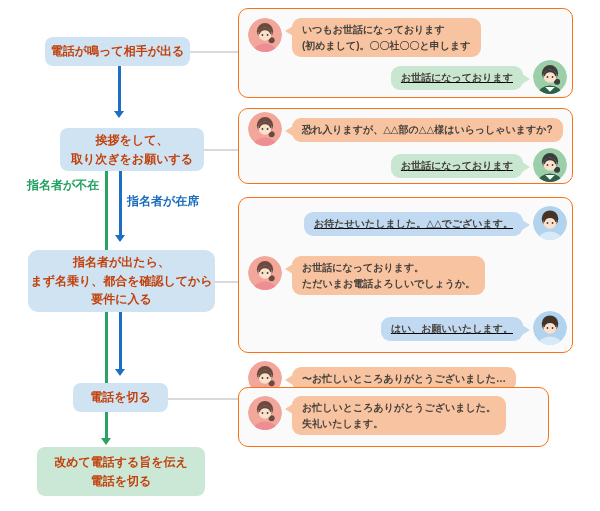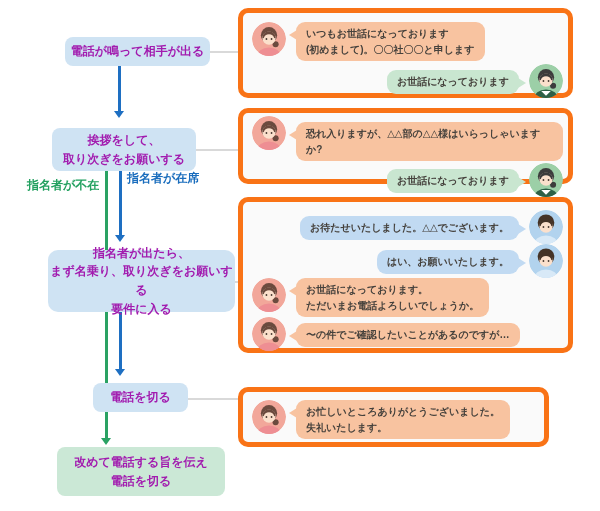--- a/index.html
+++ b/index.html
@@ -6,48 +6,48 @@
   #stage{
     position:relative;width:600px;height:511px;background:#ffffff;
     font-family:"Liberation Sans","DejaVu Sans",sans-serif;
     overflow:hidden;
   }
   
   .flow-box{
     position:absolute;z-index:2;
     display:flex;align-items:center;justify-content:center;
     background:#cfe3f3;border-radius:8px;
-    color:#a21caf;font-size:12px;font-weight:700;line-height:1.55;
-    text-align:center;white-space:pre-line;margin-left:20px;
+    color:#c2410c;font-size:12px;font-weight:700;line-height:1.55;
+    text-align:center;white-space:pre-line;
   }
   .flow-box.green{background:#cbe8d6;}
   .vline{position:absolute;z-index:0;width:2.5px;}
   .vline.blue{background:#1e6fc2;}
   .vline.green{background:#2aa263;}
   .hline{position:absolute;z-index:0;height:1.5px;background:#d9d9d9;}
   .arrowhead{
     position:absolute;z-index:1;width:0;height:0;
     border-left:5.5px solid transparent;border-right:5.5px solid transparent;
   }
   .arrowhead.blue{border-top:7px solid #1e6fc2;}
   .arrowhead.green{border-top:7px solid #2aa263;}
   .branch-label{
     position:absolute;z-index:2;font-size:12px;font-weight:700;white-space:nowrap;
   }
   .branch-label.green{color:#22a05f;}
   .branch-label.blue{color:#1a6dbd;}
   
   .panel{
     position:absolute;z-index:2;box-sizing:border-box;
-    background:#fafafa;border:5px solid #f97316;border-radius:10px;
+    background:#fafafa;border:1px solid #f97316;border-radius:10px;
     display:flex;flex-direction:column;gap:3px;
     padding:9px 5px 6px 9px;
   }
   .chat-row{display:flex;align-items:flex-start;}
-  .chat-row.right{justify-content:flex-end;}
+  .chat-row.right{justify-content:flex-end;text-decoration:underline;}
   .avatar{flex:0 0 auto;width:34px;height:34px;}
   .bubble{
     position:relative;max-width:262px;
     border-radius:9px;padding:4px 10px;
     font-size:10px;font-weight:600;line-height:1.55;color:#45413c;
     white-space:pre-line;
   }
   .chat-row.left  .bubble{margin-left:10px;}
   .chat-row.right .bubble{margin-right:10px;}
   .bubble.orange{background:#f8c3a0;}
@@ -90,28 +90,28 @@
   <div class="arrowhead green" style="left:100.5px;top:438px;"></div>
 
   <div class="vline blue" style="left:119px;top:171px;height:65px;"></div>
   <div class="arrowhead blue" style="left:114.5px;top:235px;"></div>
 
   <div class="vline blue" style="left:119px;top:312px;height:58px;"></div>
   <div class="arrowhead blue" style="left:114.5px;top:369px;"></div>
 
   <div class="flow-box" style="left:45px;top:37px;width:145px;height:29px;">電話が鳴って相手が出る</div>
 
-  <div class="flow-box" style="left:32px;top:128px;width:144px;height:43px;">挨拶をして、
+  <div class="flow-box" style="left:60px;top:128px;width:144px;height:43px;">挨拶をして、
 取り次ぎをお願いする</div>
 
   <div class="branch-label green" style="left:27px;top:177px;width:70px;text-align:right;">指名者が不在</div>
-  <div class="branch-label blue" style="left:127px;top:170px;">指名者が在席</div>
+  <div class="branch-label blue" style="left:127px;top:193px;">指名者が在席</div>
 
   <div class="flow-box" style="left:28px;top:250px;width:187px;height:62px;border-radius:10px;">指名者が出たら、
-まず名乗り、取り次ぎをお願いする
+まず名乗り、都合を確認してから
 要件に入る</div>
 
   <div class="flow-box" style="left:73px;top:383px;width:95px;height:29px;">電話を切る</div>
 
   <div class="flow-box green" style="left:37px;top:447px;width:168px;height:49px;">改めて電話する旨を伝え
 電話を切る</div>
 
   <div class="panel" style="left:238px;top:8px;width:335px;height:90px;">
     <div class="chat-row left">
       <span class="avatar">
@@ -182,37 +182,55 @@
           <circle cx="18" cy="17" r="7" fill="#fbe0cc"></circle>
           <path d="M11,16.8 a7,7 0 0 1 14,0 l-1.4,0.5 q-1.2,-4.2 -5.6,-4.2 q-4.4,0 -5.6,4.2 z" fill="#3c3c3c"></path>
           <circle cx="15.3" cy="18" r="0.95" fill="#463830"></circle>
           <circle cx="20.7" cy="18" r="0.95" fill="#463830"></circle>
         </g>
           </svg>
       </span>
     </div>
   </div>
 
-  <div class="panel" style="left:238px;top:197px;width:335px;height:156px;padding-top:8px;gap:0;">
+  <div class="panel" style="left:238px;top:197px;width:335px;height:156px;padding-top:8px;gap:16px;">
     <div class="chat-row right">
       <div class="bubble blue mt6">お待たせいたしました。△△でございます。</div>
       <span class="avatar">
         <svg width="34" height="34" viewBox="0 0 36 36">
             <g clip-path="url(#avclip)">
           <circle cx="18" cy="18" r="18" fill="#b2d3ee"></circle>
           <ellipse cx="18" cy="37" rx="13" ry="10" fill="#d8e9f7"></ellipse>
           <circle cx="18" cy="13.5" r="8.8" fill="#443327"></circle>
           <circle cx="18" cy="17" r="7" fill="#fbe0cc"></circle>
           <path d="M10.8,16.5 a7.2,7.2 0 0 1 14.4,0 l-1.4,0.6 q-1.2,-4.4 -5.8,-4.4 q-4.6,0 -5.8,4.4 z" fill="#443327"></path>
           <circle cx="15.3" cy="18" r="0.95" fill="#463830"></circle>
           <circle cx="20.7" cy="18" r="0.95" fill="#463830"></circle>
         </g>
           </svg>
       </span>
     </div>
+    <div class="chat-row left">
+      <span class="avatar">
+        <svg width="34" height="34" viewBox="0 0 36 36">
+            <g clip-path="url(#avclip)">
+          <circle cx="18" cy="18" r="18" fill="#f2a79a"></circle>
+          <ellipse cx="18" cy="37" rx="13" ry="10" fill="#ee8e93"></ellipse>
+          <circle cx="25" cy="23.5" r="3.2" fill="#6b4a3e"></circle>
+          <circle cx="18" cy="14" r="8.6" fill="#6b4a3e"></circle>
+          <circle cx="18" cy="17" r="7" fill="#fbe0cc"></circle>
+          <path d="M11,16.8 a7,7 0 0 1 14,0 l-1.4,0.5 q-1.2,-4.2 -5.6,-4.2 q-4.4,0 -5.6,4.2 z" fill="#6b4a3e"></path>
+          <circle cx="15.3" cy="18" r="0.95" fill="#463830"></circle>
+          <circle cx="20.7" cy="18" r="0.95" fill="#463830"></circle>
+        </g>
+          </svg>
+      </span>
+      <div class="bubble orange">お世話になっております。
+ただいまお電話よろしいでしょうか。</div>
+    </div>
     <div class="chat-row right">
       <div class="bubble blue mt6">はい、お願いいたします。</div>
       <span class="avatar">
         <svg width="34" height="34" viewBox="0 0 36 36">
             <g clip-path="url(#avclip)">
           <circle cx="18" cy="18" r="18" fill="#b2d3ee"></circle>
           <ellipse cx="18" cy="37" rx="13" ry="10" fill="#d8e9f7"></ellipse>
           <circle cx="18" cy="13.5" r="8.8" fill="#443327"></circle>
           <circle cx="18" cy="17" r="7" fill="#fbe0cc"></circle>
           <path d="M10.8,16.5 a7.2,7.2 0 0 1 14.4,0 l-1.4,0.6 q-1.2,-4.4 -5.8,-4.4 q-4.6,0 -5.8,4.4 z" fill="#443327"></path>
@@ -230,39 +248,21 @@
           <ellipse cx="18" cy="37" rx="13" ry="10" fill="#ee8e93"></ellipse>
           <circle cx="25" cy="23.5" r="3.2" fill="#6b4a3e"></circle>
           <circle cx="18" cy="14" r="8.6" fill="#6b4a3e"></circle>
           <circle cx="18" cy="17" r="7" fill="#fbe0cc"></circle>
           <path d="M11,16.8 a7,7 0 0 1 14,0 l-1.4,0.5 q-1.2,-4.2 -5.6,-4.2 q-4.4,0 -5.6,4.2 z" fill="#6b4a3e"></path>
           <circle cx="15.3" cy="18" r="0.95" fill="#463830"></circle>
           <circle cx="20.7" cy="18" r="0.95" fill="#463830"></circle>
         </g>
           </svg>
       </span>
-      <div class="bubble orange">お世話になっております。
-ただいまお電話よろしいでしょうか。</div>
-    </div>
-    <div class="chat-row left">
-      <span class="avatar">
-        <svg width="34" height="34" viewBox="0 0 36 36">
-            <g clip-path="url(#avclip)">
-          <circle cx="18" cy="18" r="18" fill="#f2a79a"></circle>
-          <ellipse cx="18" cy="37" rx="13" ry="10" fill="#ee8e93"></ellipse>
-          <circle cx="25" cy="23.5" r="3.2" fill="#6b4a3e"></circle>
-          <circle cx="18" cy="14" r="8.6" fill="#6b4a3e"></circle>
-          <circle cx="18" cy="17" r="7" fill="#fbe0cc"></circle>
-          <path d="M11,16.8 a7,7 0 0 1 14,0 l-1.4,0.5 q-1.2,-4.2 -5.6,-4.2 q-4.4,0 -5.6,4.2 z" fill="#6b4a3e"></path>
-          <circle cx="15.3" cy="18" r="0.95" fill="#463830"></circle>
-          <circle cx="20.7" cy="18" r="0.95" fill="#463830"></circle>
-        </g>
-          </svg>
-      </span>
-      <div class="bubble orange mt6">〜の件でご確認したいことがあるのですが…</div>
+      <div class="bubble orange mt6">〜お忙しいところありがとうございました…</div>
     </div>
   </div>
 
   <div class="panel" style="left:238px;top:387px;width:311px;height:60px;padding-top:8px;">
     <div class="chat-row left">
       <span class="avatar">
         <svg width="34" height="34" viewBox="0 0 36 36">
             <g clip-path="url(#avclip)">
           <circle cx="18" cy="18" r="18" fill="#f2a79a"></circle>
           <ellipse cx="18" cy="37" rx="13" ry="10" fill="#ee8e93"></ellipse>

